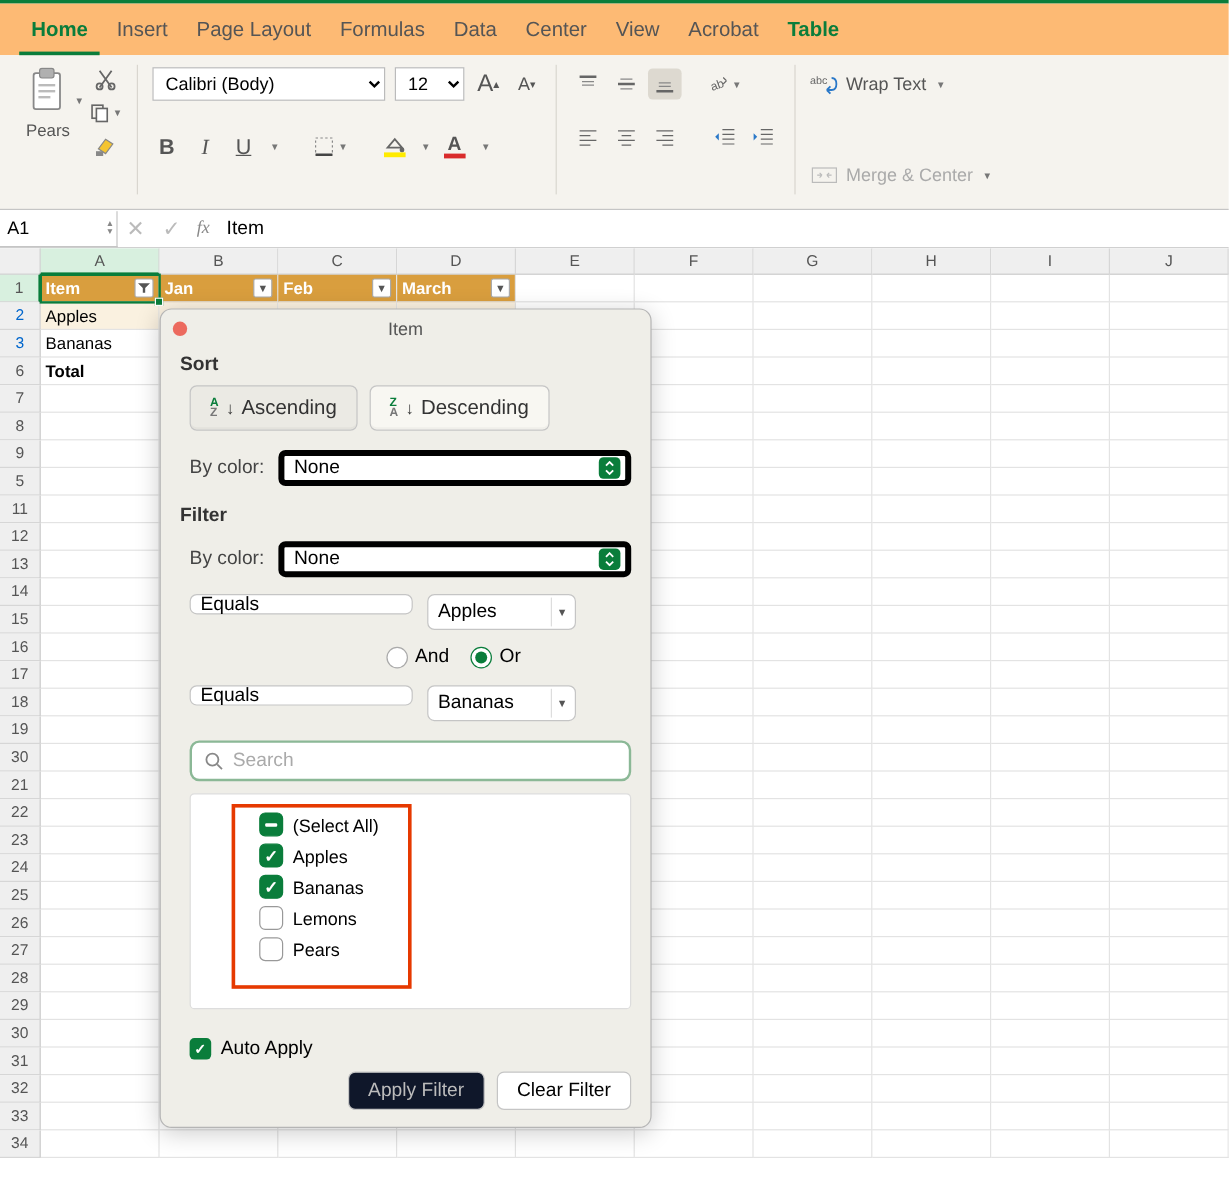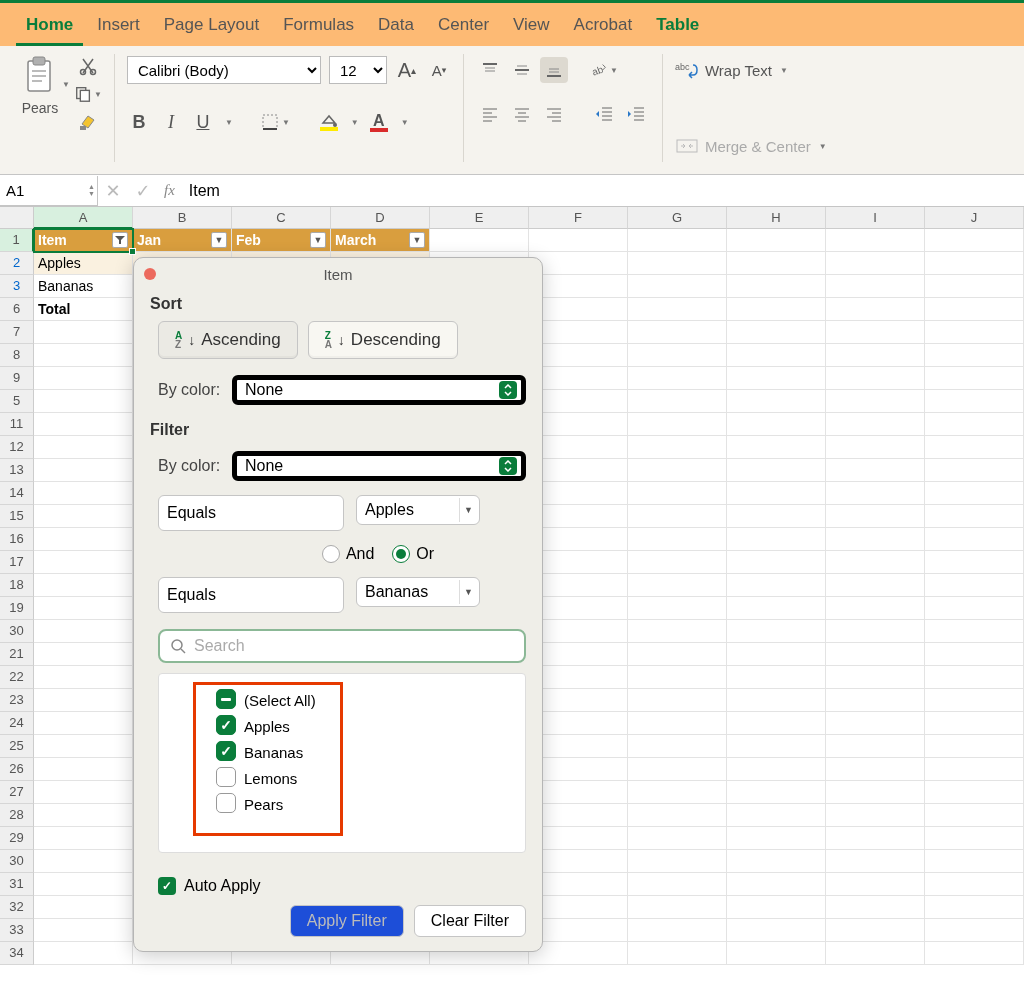--- a/index.html
+++ b/index.html
@@ -80,21 +80,21 @@
 .sort-btn.primary { background: #ebeae4; }
 .az-icon { font-size: 10px; line-height: 9px; color: #0a7d3b; display: flex; flex-direction: column; font-weight: 700; }
 .az-icon .z { color: #777; }
 .sort-arrow { font-size: 14px; color: #333; }
 .field-row { display: flex; align-items: center; gap: 10px; padding: 4px 16px 10px 24px; }
 .field-label { font-size: 16px; color: #444; width: 64px; }
 .select-pill { flex: 1; background: #fff; border: 5px solid #000000; border-radius: 6px; height: 30px; display: flex; align-items: center; padding: 0 8px; font-size: 16px; position: relative; }
 .select-pill .pill-caret { position: absolute; right: 4px; width: 18px; height: 18px; background: #0a7d3b; border-radius: 4px; display: flex; align-items: center; justify-content: center; }
 .pill-caret svg { width: 12px; height: 12px; }
 .condition-row { display: flex; gap: 12px; padding: 4px 16px 10px 24px; }
-.cond-select { width: 186px; background: #fff; border: 1px solid #c5c5c5; border-radius: 6px; height: 36px; display: flex; align-items: center; padding: 0 8px; font-size: 16px; position: relative; }
+.cond-select { width: 186px; background: #fff; border: 1px solid #c5c5c5; border-radius: 6px; height: 17px; display: flex; align-items: center; padding: 0 8px; font-size: 16px; position: relative; }
 .cond-value { width: 124px; background: #fff; border: 1px solid #c5c5c5; border-radius: 6px; height: 30px; display: flex; align-items: center; padding: 0 8px; font-size: 16px; position: relative; }
 .combo-caret { position: absolute; right: 2px; top: 2px; width: 18px; height: 24px; border-left: 1px solid #ddd; display: flex; align-items: center; justify-content: center; font-size: 9px; color: #555; }
 .radio-row { display: flex; gap: 18px; justify-content: center; padding: 4px 0 10px 80px; align-items: center; }
 .radio { display: flex; align-items: center; gap: 6px; font-size: 16px; cursor: pointer; }
 .radio-circle { width: 18px; height: 18px; border: 1px solid #aaa; border-radius: 50%; background: #fff; display: flex; align-items: center; justify-content: center; }
 .radio-circle.checked { border-color: #0a7d3b; }
 .radio-dot { width: 10px; height: 10px; background: #0a7d3b; border-radius: 50%; }
 .search-box { margin: 6px 16px 10px 24px; background: #fff; border: 2px solid #8bb896; border-radius: 8px; height: 34px; display: flex; align-items: center; padding: 0 10px; gap: 8px; }
 .search-box input { border: none; outline: none; flex: 1; font-size: 16px; background: transparent; }
 .search-box input::placeholder { color: #aaa; }
@@ -103,21 +103,21 @@
 .check-item { display: flex; align-items: flex-end; gap: 8px; font-size: 15px; padding: 3px 17px; cursor: pointer; }
 .checkbox { width: 20px; height: 20px; border: 1px solid #999; border-radius: 5px; background: #fff; display: flex; align-items: center; justify-content: center; }
 .checkbox.checked { background: #0a7d3b; border-color: #0a7d3b; }
 .checkbox.mixed { background: #0a7d3b; border-color: #0a7d3b; }
 .checkbox.checked::after { content: "✓"; color: #fff; font-size: 14px; font-weight: 700; }
 .checkbox.mixed::after { content: ""; display: block; width: 10px; height: 3px; background: #fff; border-radius: 1px; }
 .auto-row { display: flex; align-items: center; gap: 8px; padding: 14px 16px 10px 24px; font-size: 16px; }
 .auto-check { width: 18px; height: 18px; border-radius: 4px; background: #0a7d3b; display: flex; align-items: center; justify-content: center; color: #fff; font-size: 12px; font-weight: 700; }
 .btn-row { display: flex; gap: 10px; justify-content: flex-end; padding: 0 16px; }
 .btn { padding: 6px 16px; border-radius: 6px; font-size: 16px; cursor: pointer; border: 1px solid #c5c5c5; background: #fff; }
-.btn.disabled { color: #bbb; background: #1d4ed8; cursor: default; }
+.btn.disabled { color: #bbb; background: #0f172a; cursor: default; }
 
 svg { display: block; }
 </style>
 </head>
 <body>
 
 <div class="app-border"></div>
 
 <div class="ribbon-tabs">
   <div class="ribbon-tab active">Home</div>

